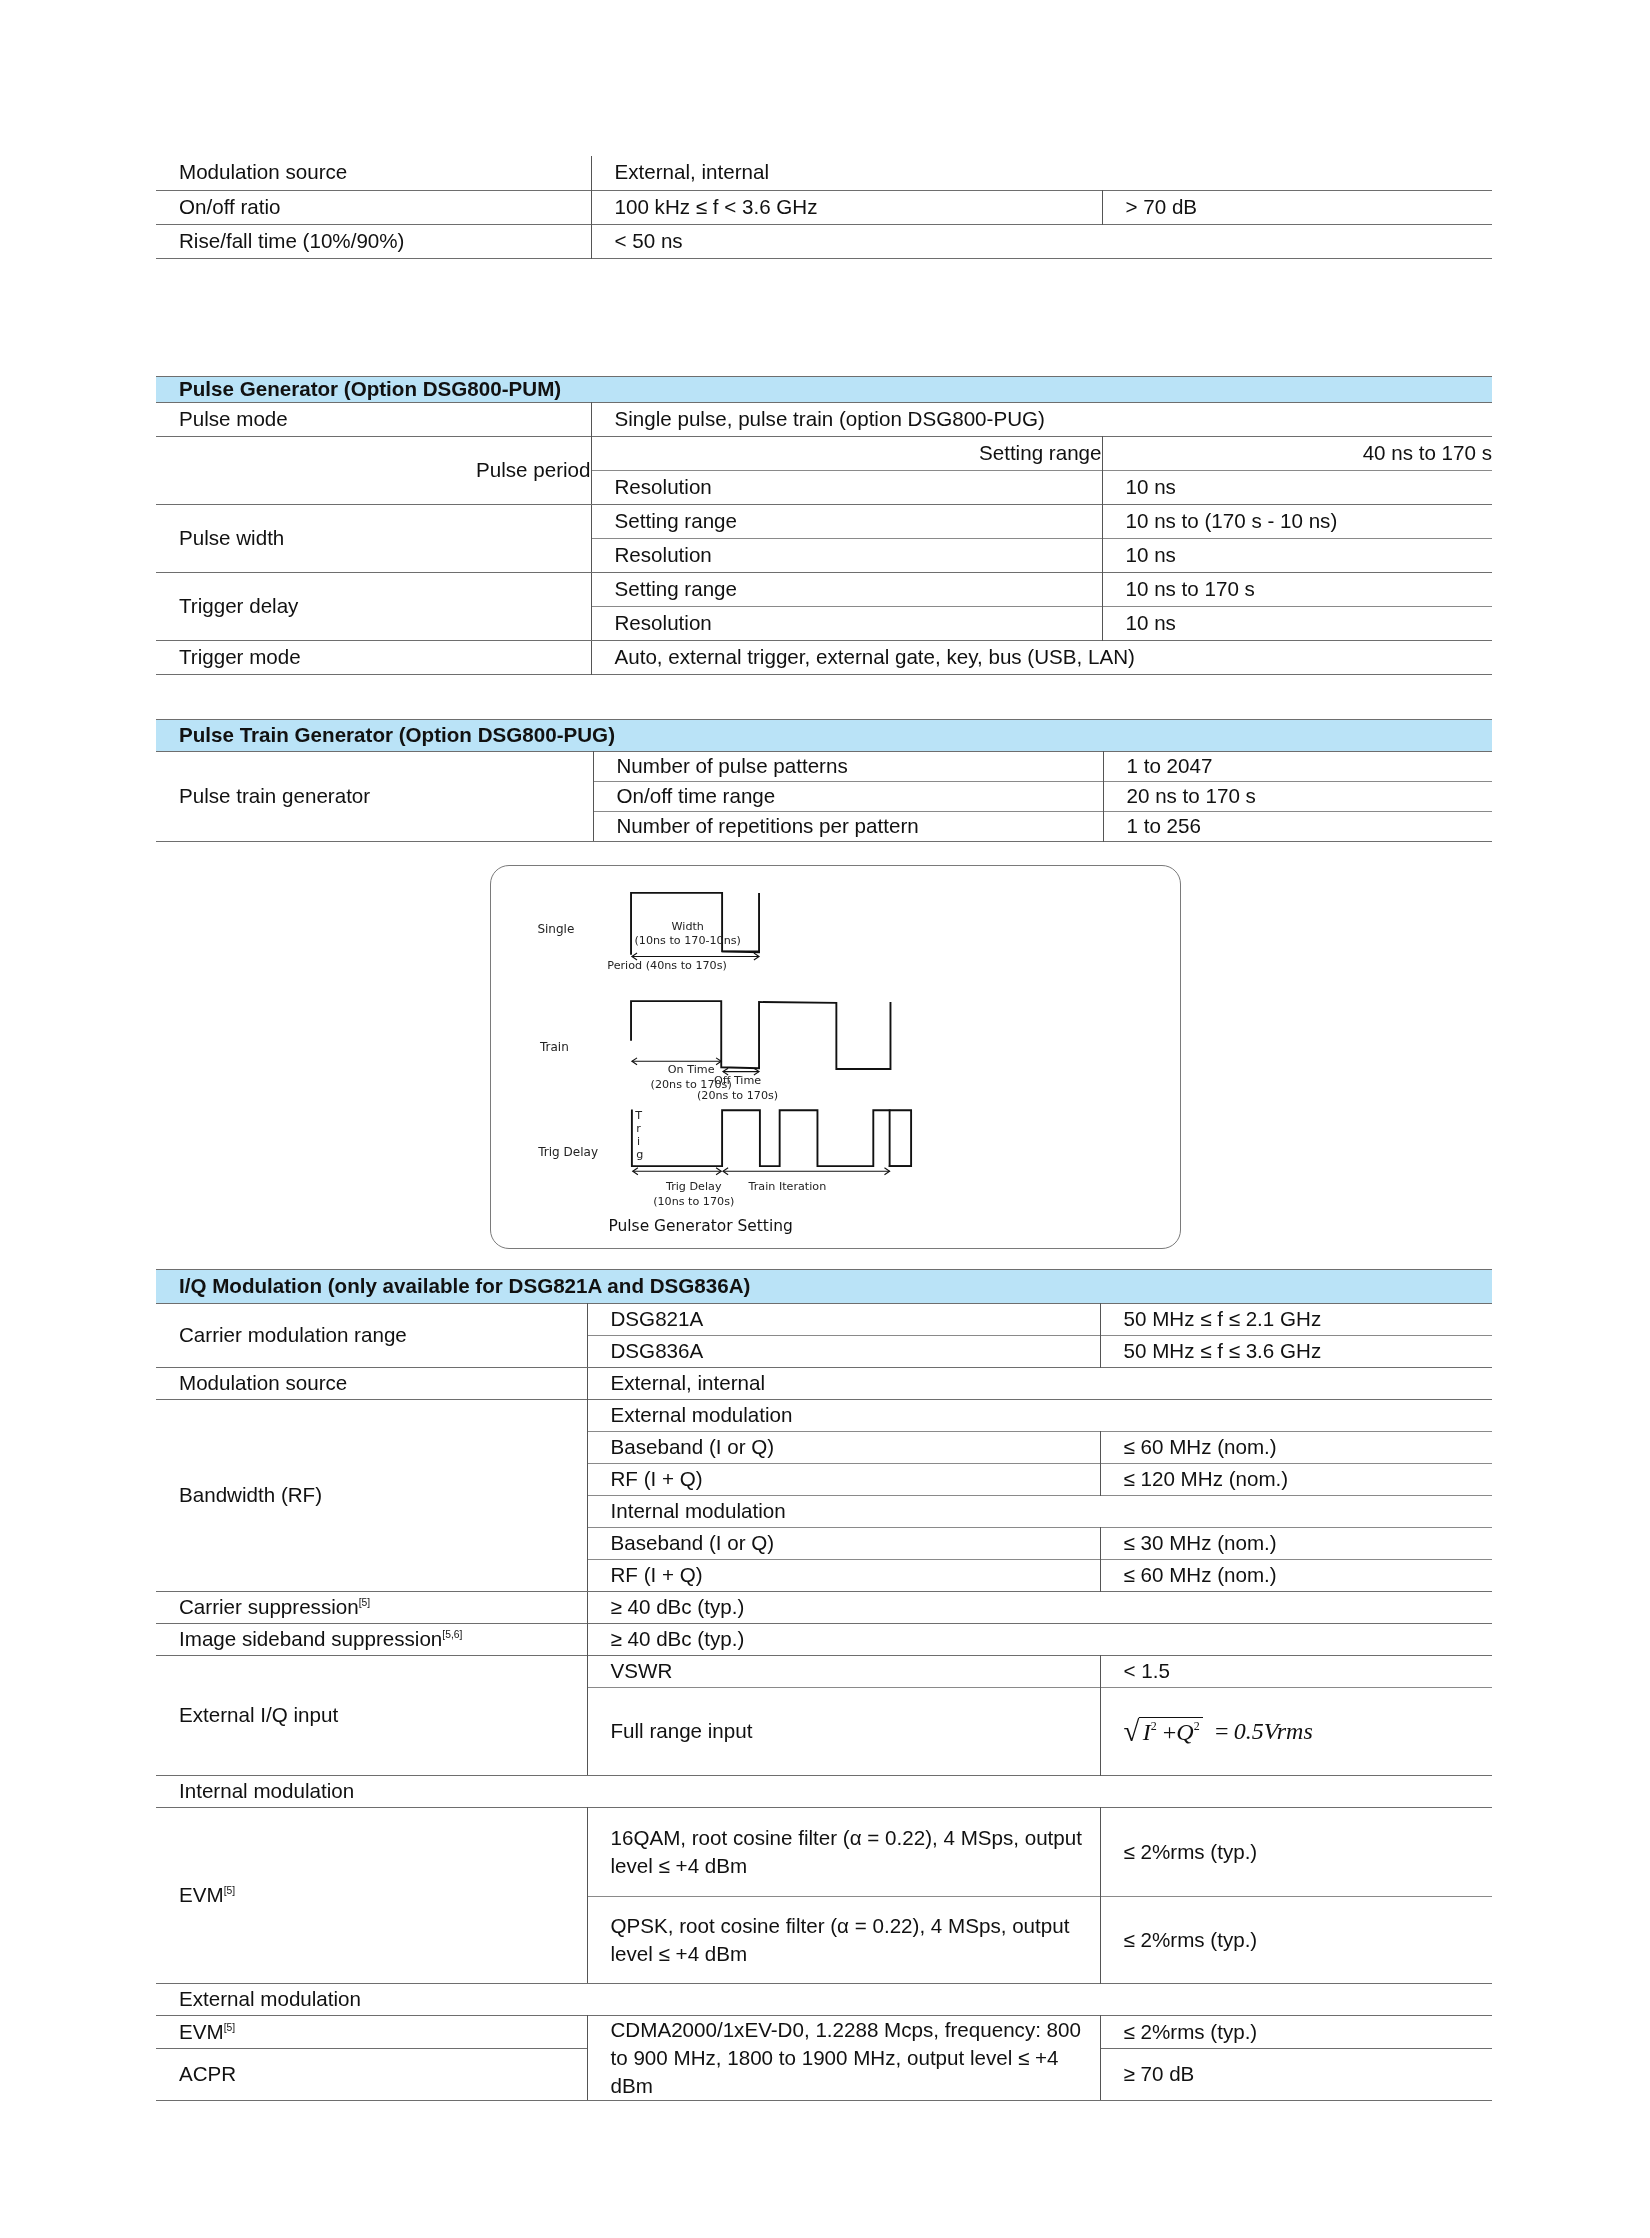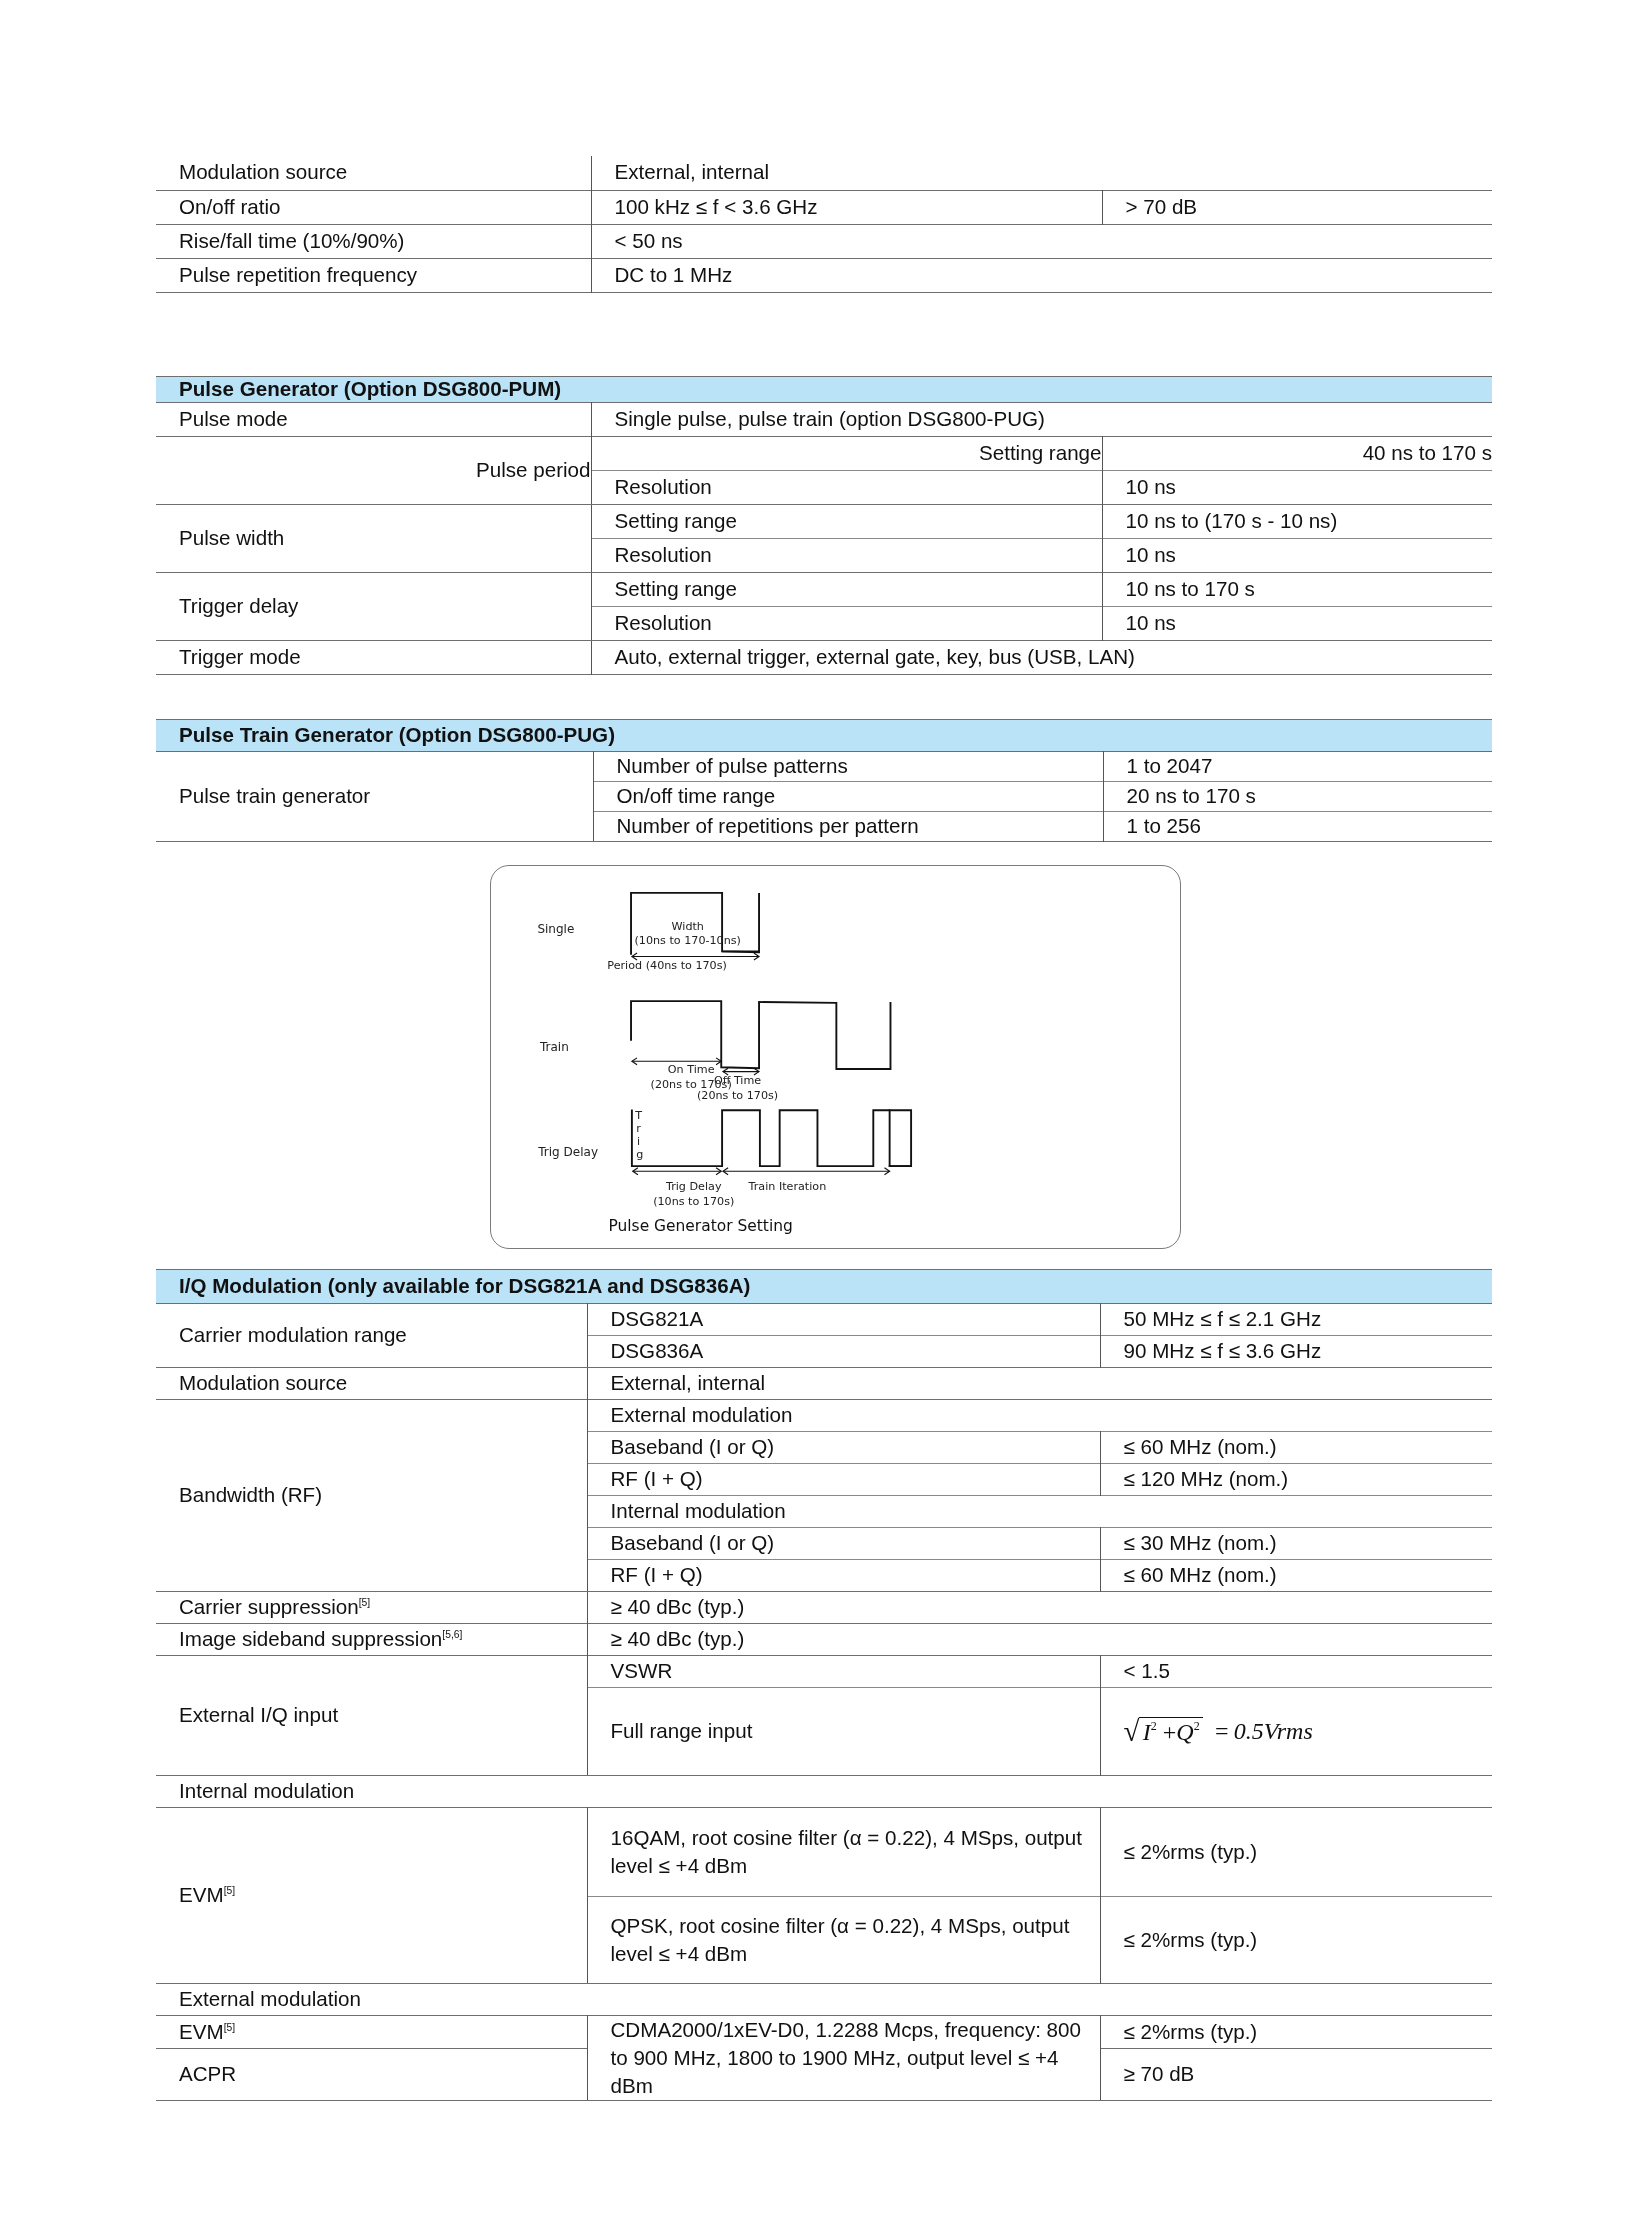--- a/index.html
+++ b/index.html
@@ -40,24 +40,20 @@
   </tr>
   <tr style="height:34px;">
     <td>On/off ratio</td>
     <td>100 kHz ≤ f &lt; 3.6 GHz</td>
     <td>&gt; 70 dB</td>
   </tr>
   <tr style="height:34px;">
     <td>Rise/fall time (10%/90%)</td>
     <td colspan="2">&lt; 50 ns</td>
   </tr>
-  <tr style="height:34px;">
-    <td>Pulse repetition frequency</td>
-    <td colspan="2">DC to 1 MHz</td>
-  </tr>
 </tbody>
   </table>
 
 <table class="tbl" style="top:376px;">
   <colgroup>
       <col style="width:435px">
       <col style="width:511px">
       <col>
     </colgroup>
   <tbody>
@@ -196,21 +192,21 @@
     <td colspan="3">I/Q Modulation (only available for DSG821A and DSG836A)</td>
   </tr>
 
   <tr style="height:32px;border-bottom:0.9px solid #8a8a8a;">
     <td rowspan="2" style="border-bottom:1.7px solid #6e6e6e;">Carrier modulation range</td>
     <td>DSG821A</td>
     <td>50 MHz ≤ f ≤ 2.1 GHz</td>
   </tr>
   <tr style="height:32px;">
     <td style="border-left:0.9px solid #555;">DSG836A</td>
-    <td>90 MHz ≤ f ≤ 3.6 GHz</td>
+    <td>50 MHz ≤ f ≤ 3.6 GHz</td>
   </tr>
 
   <tr style="height:32px;">
     <td>Modulation source</td>
     <td colspan="2">External, internal</td>
   </tr>
 
   <tr style="height:32px;border-bottom:0.9px solid #8a8a8a;">
     <td rowspan="6" style="border-bottom:1.7px solid #6e6e6e;">Bandwidth (RF)</td>
     <td colspan="2">External modulation</td>

